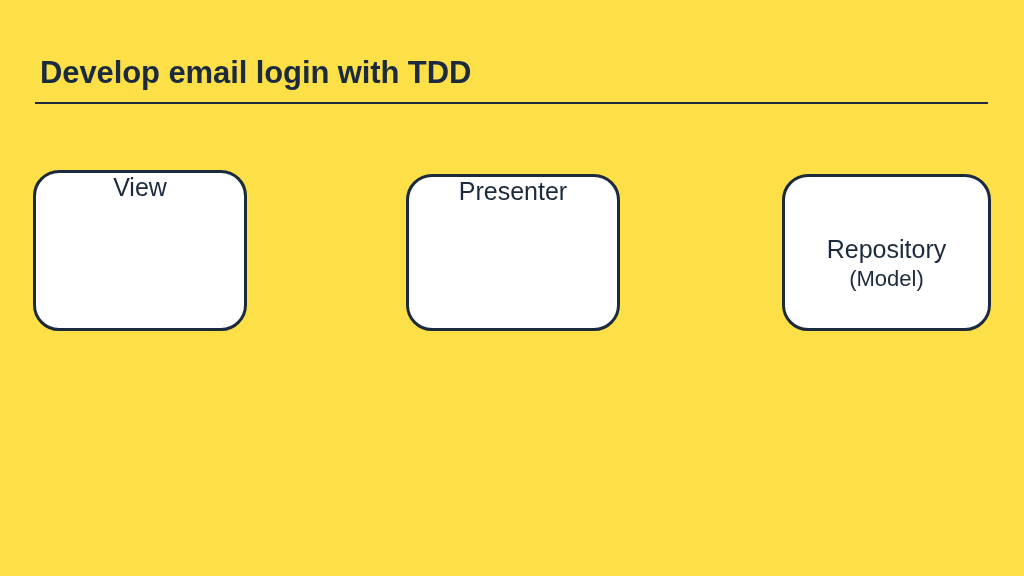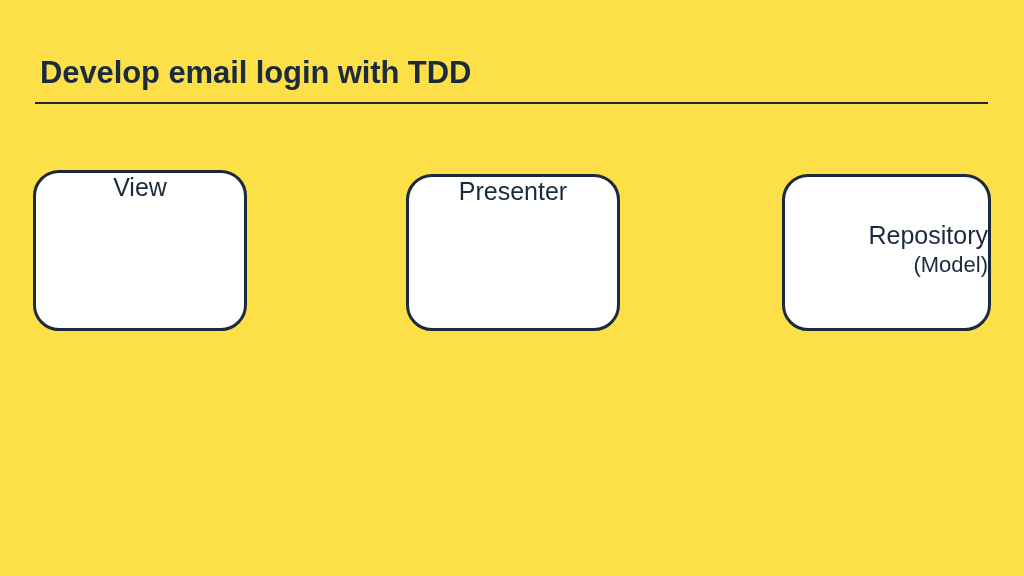--- a/index.html
+++ b/index.html
@@ -80,22 +80,21 @@
     top: 174px;
     width: 214px;
     height: 157px;
   }
   #box-repository {
     left: 782px;
     top: 174px;
     width: 209px;
     height: 157px;
     justify-content: flex-start;
-    padding-top: 44px;
-    align-items: flex-end;
+    padding-top: 58px;
   }
 </style>
 </head>
 <body>
 
 <div id="slide">
 
   <h1 id="slide-title">Develop email login with TDD</h1>
 
   <div id="title-rule"></div>

